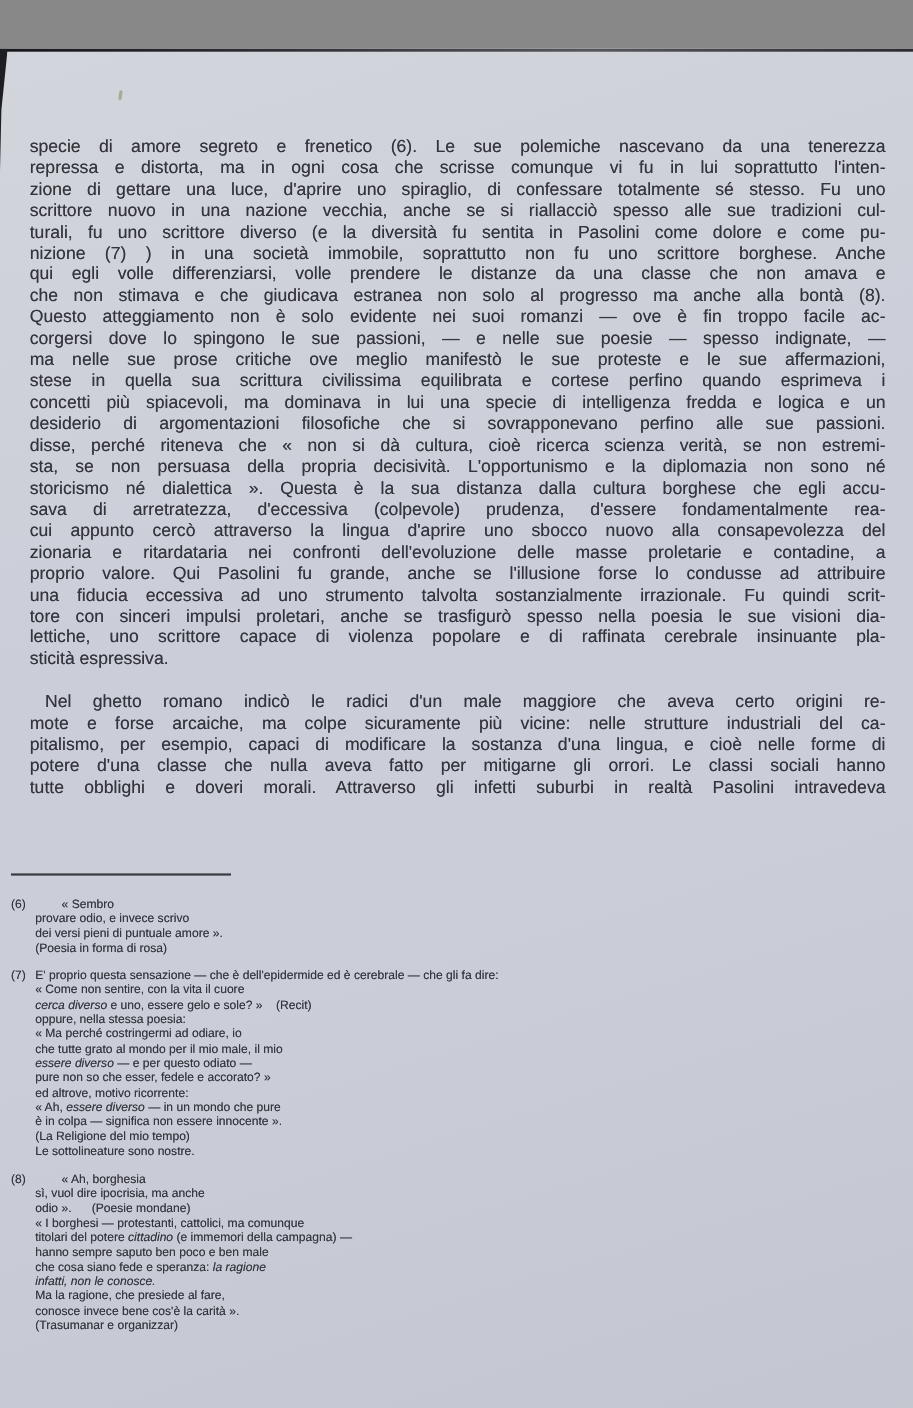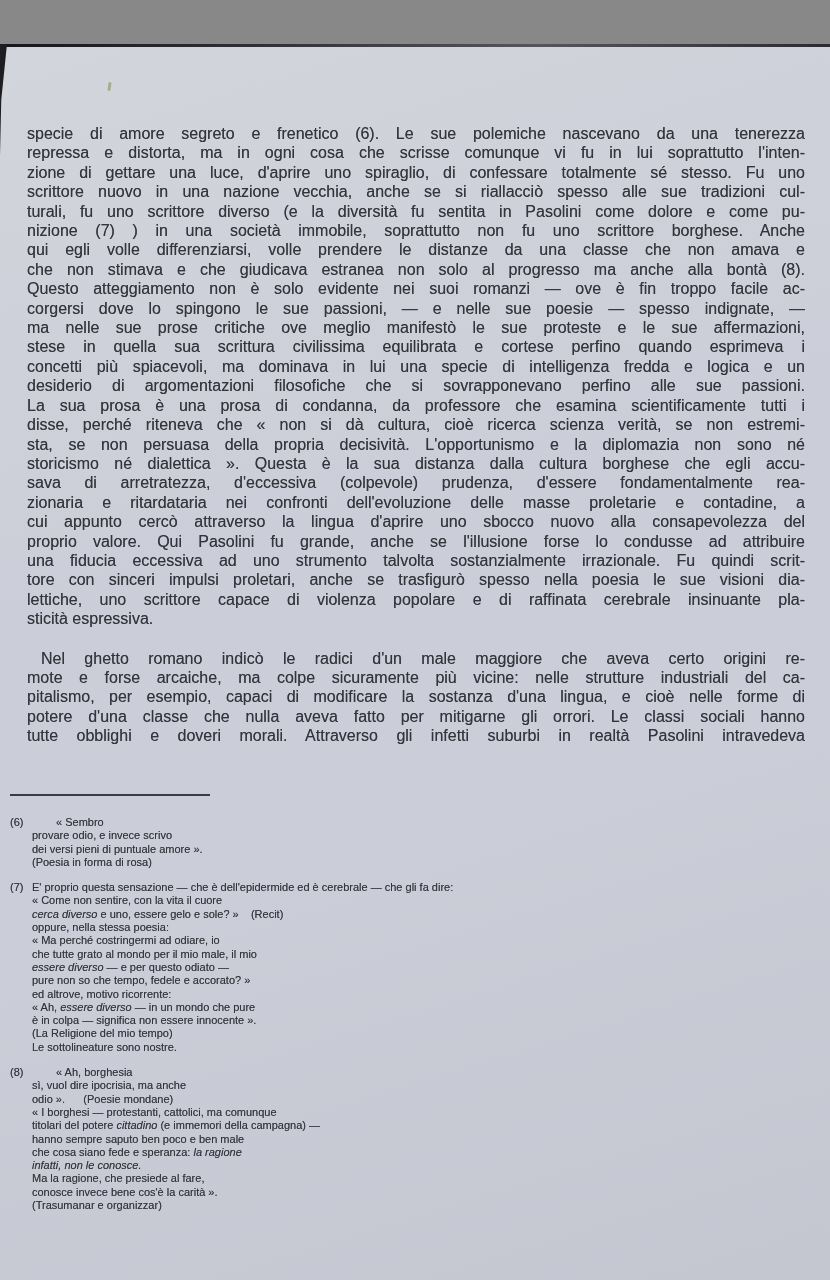--- a/index.html
+++ b/index.html
@@ -65,27 +65,26 @@
         <div class="line">turali, fu uno scrittore diverso (e la diversità fu sentita in Pasolini come dolore e come pu-</div>
         <div class="line">nizione (7) ) in una società immobile, soprattutto non fu uno scrittore borghese. Anche</div>
         <div class="line">qui egli volle differenziarsi, volle prendere le distanze da una classe che non amava e</div>
         <div class="line">che non stimava e che giudicava estranea non solo al progresso ma anche alla bontà (8).</div>
         <div class="line">Questo atteggiamento non è solo evidente nei suoi romanzi — ove è fin troppo facile ac-</div>
         <div class="line">corgersi dove lo spingono le sue passioni, — e nelle sue poesie — spesso indignate, —</div>
         <div class="line">ma nelle sue prose critiche ove meglio manifestò le sue proteste e le sue affermazioni,</div>
         <div class="line">stese in quella sua scrittura civilissima equilibrata e cortese perfino quando esprimeva i</div>
         <div class="line">concetti più spiacevoli, ma dominava in lui una specie di intelligenza fredda e logica e un</div>
         <div class="line">desiderio di argomentazioni filosofiche che si sovrapponevano perfino alle sue passioni.</div>
-        <div class="line">La sua prosa è una prosa di condanna, da professore che esamina scientificamente tutti i</div>
         <div class="line">disse, perché riteneva che « non si dà cultura, cioè ricerca scienza verità, se non estremi-</div>
         <div class="line">sta, se non persuasa della propria decisività. L'opportunismo e la diplomazia non sono né</div>
         <div class="line">storicismo né dialettica ». Questa è la sua distanza dalla cultura borghese che egli accu-</div>
         <div class="line">sava di arretratezza, d'eccessiva (colpevole) prudenza, d'essere fondamentalmente rea-</div>
+        <div class="line">cui appunto cercò attraverso la lingua d'aprire uno sbocco nuovo alla consapevolezza del</div>
         <div class="line">zionaria e ritardataria nei confronti dell'evoluzione delle masse proletarie e contadine, a</div>
-        <div class="line">cui appunto cercò attraverso la lingua d'aprire uno sbocco nuovo alla consapevolezza del</div>
         <div class="line">proprio valore. Qui Pasolini fu grande, anche se l'illusione forse lo condusse ad attribuire</div>
         <div class="line">una fiducia eccessiva ad uno strumento talvolta sostanzialmente irrazionale. Fu quindi scrit-</div>
         <div class="line">tore con sinceri impulsi proletari, anche se trasfigurò spesso nella poesia le sue visioni dia-</div>
         <div class="line">lettiche, uno scrittore capace di violenza popolare e di raffinata cerebrale insinuante pla-</div>
         <div class="line last">sticità espressiva.</div>
       </div>
       <div class="para">
         <div class="line fli">Nel ghetto romano indicò le radici d'un male maggiore che aveva certo origini re-</div>
         <div class="line">mote e forse arcaiche, ma colpe sicuramente più vicine: nelle strutture industriali del ca-</div>
         <div class="line">pitalismo, per esempio, capaci di modificare la sostanza d'una lingua, e cioè nelle forme di</div>
@@ -105,21 +104,21 @@
       </div>
       <div class="footnote">
         <span class="fn-label">(7)</span>
         <div class="fn-line">E' proprio questa sensazione — che è dell'epidermide ed è cerebrale — che gli fa dire:</div>
         <div class="fn-line">« Come non sentire, con la vita il cuore</div>
         <div class="fn-line"><em>cerca diverso</em> e uno, essere gelo e sole? »&nbsp;&nbsp;&nbsp;&nbsp;(Recit)</div>
         <div class="fn-line">oppure, nella stessa poesia:</div>
         <div class="fn-line">« Ma perché costringermi ad odiare, io</div>
         <div class="fn-line">che tutte grato al mondo per il mio male, il mio</div>
         <div class="fn-line"><em>essere diverso</em> — e per questo odiato —</div>
-        <div class="fn-line">pure non so che tempo, fedele e accorato? »</div>
+        <div class="fn-line">pure non so che esser, fedele e accorato? »</div>
         <div class="fn-line">ed altrove, motivo ricorrente:</div>
         <div class="fn-line">« Ah, <em>essere diverso</em> — in un mondo che pure</div>
         <div class="fn-line">è in colpa — significa non essere innocente ».</div>
         <div class="fn-line">(La Religione del mio tempo)</div>
         <div class="fn-line">Le sottolineature sono nostre.</div>
       </div>
       <div class="footnote">
         <span class="fn-label">(8)</span>
         <div class="fn-line ind1">« Ah, borghesia</div>
         <div class="fn-line">sì, vuol dire ipocrisia, ma anche</div>

